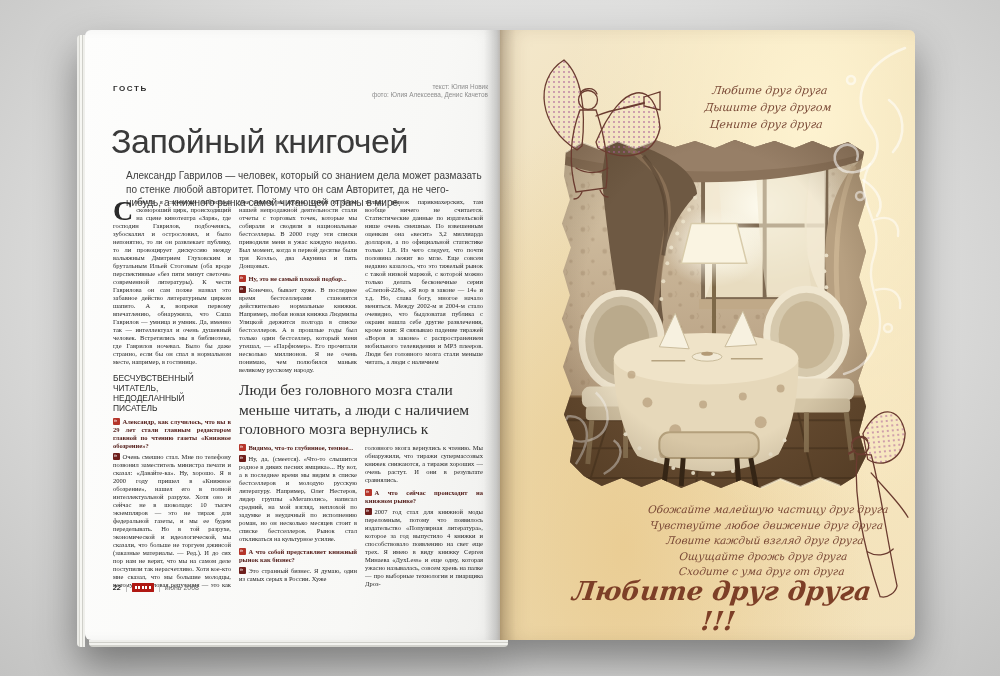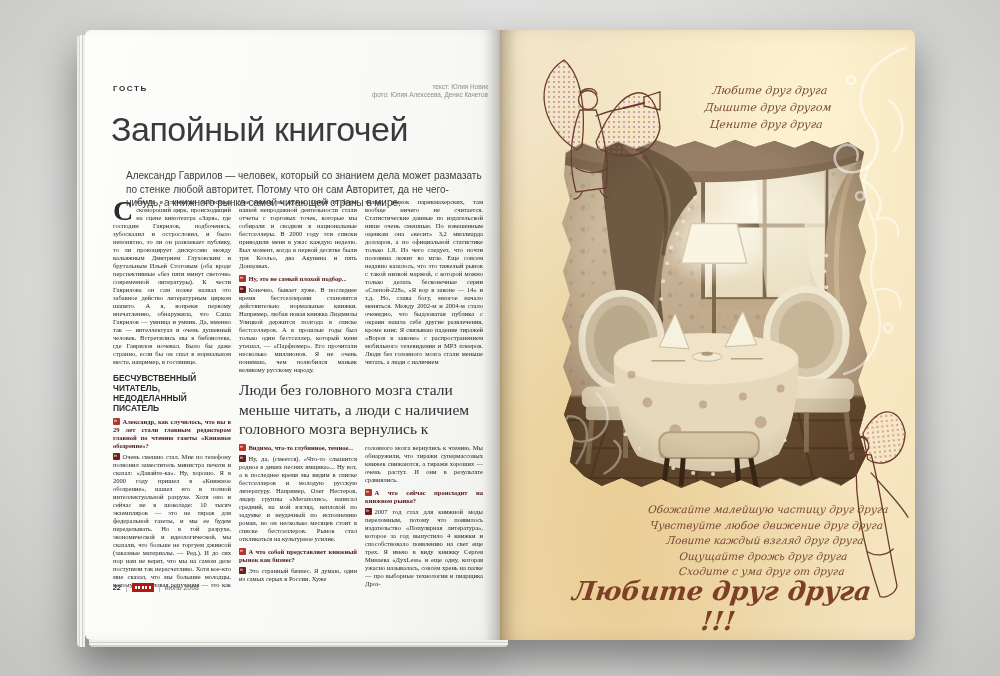--- a/index.html
+++ b/index.html
@@ -25,35 +25,35 @@
   .edge-left{left:-8px;top:5px;bottom:-7px;width:8px;border-radius:4px 0 0 4px;
     background:repeating-linear-gradient(to left,#efefeb 0 2px,#cfcfc9 2px 3px,#f6f6f2 3px 5px,#d6d6d0 5px 6px,#ebebe7 6px 8px);}
   .edge-bottom{left:4px;right:-8px;bottom:-7px;height:7px;border-radius:0 0 4px 4px;
     background:repeating-linear-gradient(to bottom,#efefeb 0 2px,#cfcfc9 2px 3px,#f3f3ef 3px 5px,#d2d2cc 5px 7px);}
 
   
   .rubric{position:absolute;left:28px;top:54px;font-family:"Liberation Sans",sans-serif;
     font-size:8px;font-weight:bold;letter-spacing:1.6px;color:#2e2e2e;}
   .byline{position:absolute;right:12px;top:53px;text-align:right;
     font-family:"Liberation Sans",sans-serif;font-size:6.4px;line-height:8.2px;color:#8c8c8c;}
-  .title{position:absolute;left:26px;top:80px;margin:0;font-family:"Liberation Sans",sans-serif;
+  .title{position:absolute;left:26px;top:92px;margin:0;font-family:"Liberation Sans",sans-serif;
     font-weight:400;font-size:34px;letter-spacing:-0.5px;color:#3a3a3a;}
   .lead{position:absolute;left:28px;top:126px;width:356px;margin:13px;
     font-family:"Liberation Sans",sans-serif;font-size:10px;line-height:13.5px;color:#3f3f3f;}
   .colblock{position:absolute;width:118px;overflow:hidden;text-align:justify;
     font-size:6.5px;line-height:8px;color:#1f1f1f;}
   #col1{left:28px;top:168px;height:392px;}
   #col2a{left:154px;top:168px;height:178px;}
   #col3a{left:280px;top:168px;height:178px;}
   #col2b{left:154px;top:414px;height:146px;}
   #col3b{left:280px;top:414px;height:146px;}
   .colblock p{margin:0 0 3px 0;}
   .dropcap{float:left;font-weight:bold;font-size:28px;line-height:23px;padding:1px 3px 0 0;color:#2b2b2b;}
   .subhead{margin:7px 0 4px 0;font-family:"Liberation Sans",sans-serif;
-    font-size:8.4px;line-height:10px;font-weight:bold;color:#2b2b2b;}
+    font-size:8.4px;line-height:10px;font-weight:normal;color:#2b2b2b;}
   .q{margin-top:5px !important;}
   .q b{color:#55201c;}
   .mk{display:inline-block;width:6.5px;height:6.5px;border-radius:1px;margin-right:3px;
     vertical-align:-0.5px;position:relative;}
   .mk::after{content:"\BB";position:absolute;left:0.8px;top:-1.2px;color:#fff;font-size:6px;line-height:7px;
     font-family:"Liberation Sans",sans-serif;}
   .mq{background:#b5352а;background:#b5352a;}
   .ma{background:#6e1f1c;}
   .pullquote{position:absolute;left:154px;top:350px;width:246px;height:58px;overflow:hidden;margin:0;
     font-size:15.5px;line-height:19.5px;color:#303030;}

